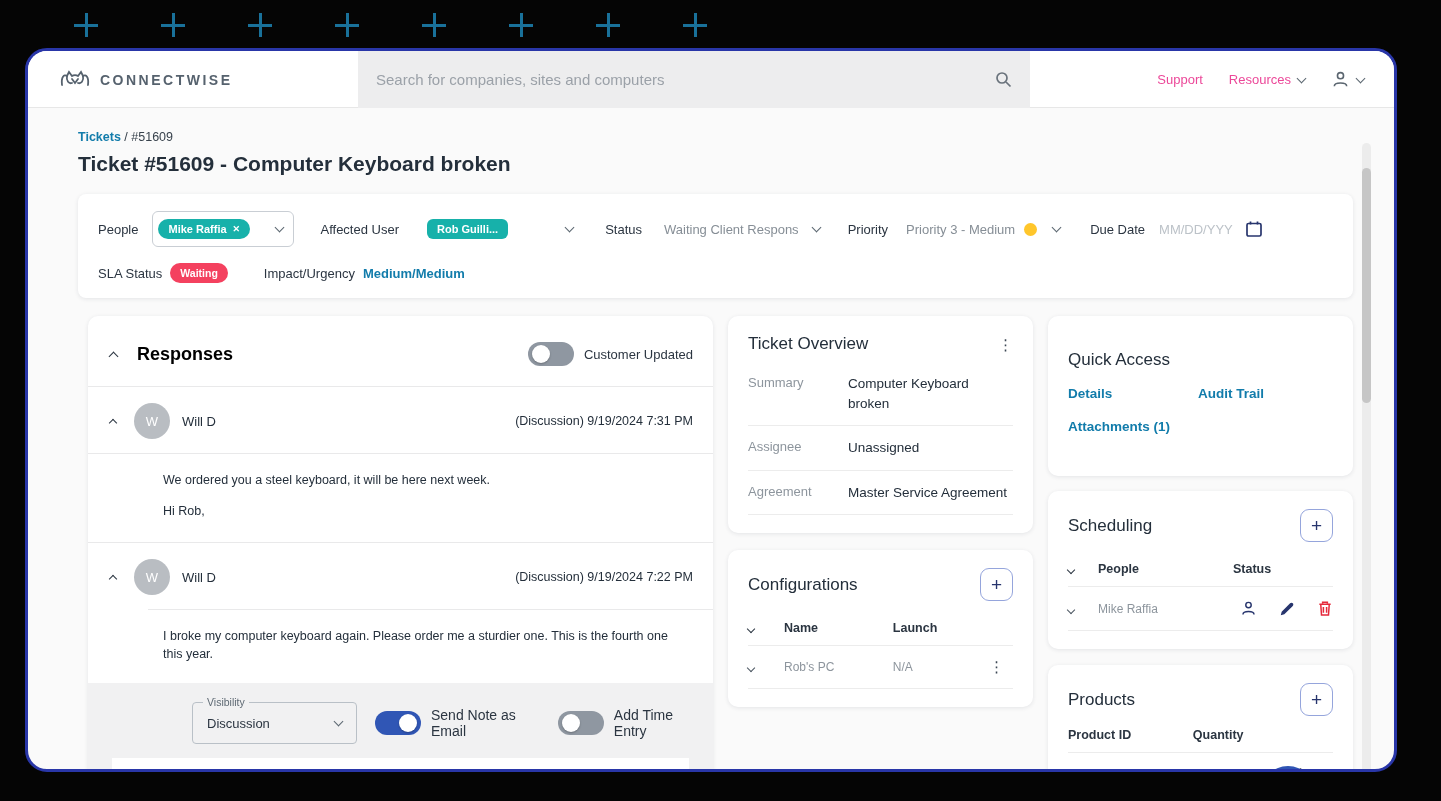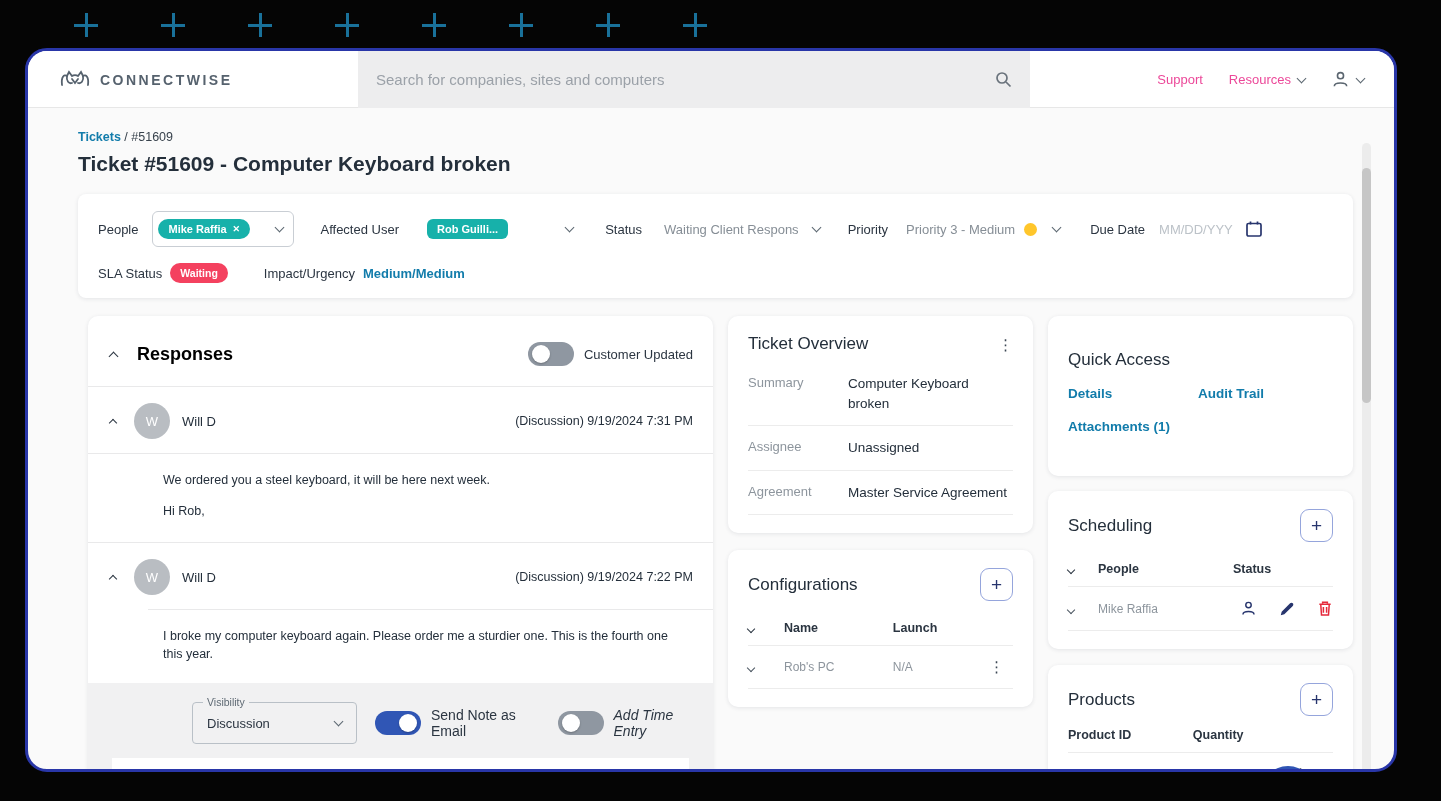--- a/index.html
+++ b/index.html
@@ -262,21 +262,21 @@
                   <span class="vis-legend">Visibility</span>
                   <span class="vis-value">Discussion</span>
                   <i class="chev"></i>
                 </span>
                 <span class="toggle-group">
                   <span class="switch on"></span>
                   <span style="font-size:14px;">Send Note as Email</span>
                 </span>
                 <span class="toggle-group">
                   <span class="switch"></span>
-                  <span style="font-size:14px;font-style:italic;">Add Time Entry</span>
+                  <span style="font-size:14px;">Add Time Entry</span>
                 </span>
               </div>
               <div class="note-white">
                 
                 
               </div>
             </div>
           </div>
         </div>
 

